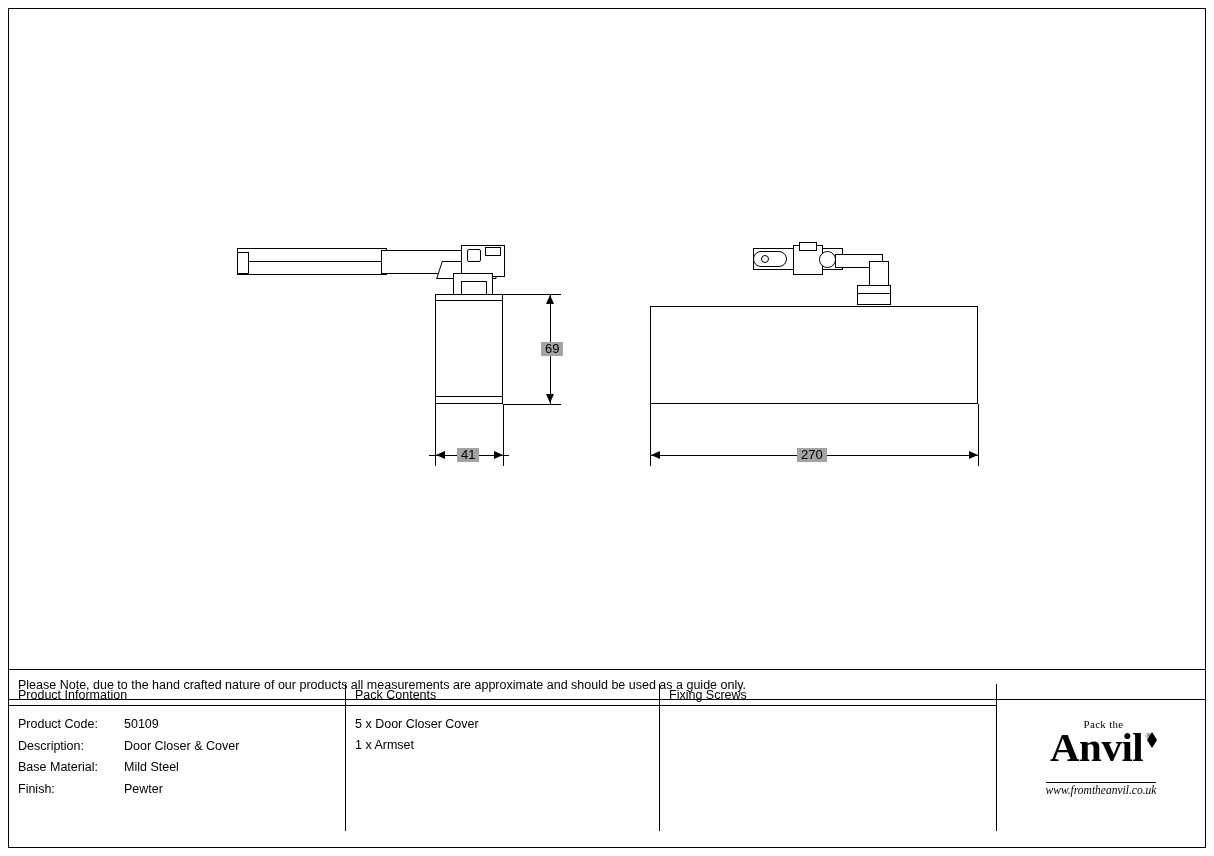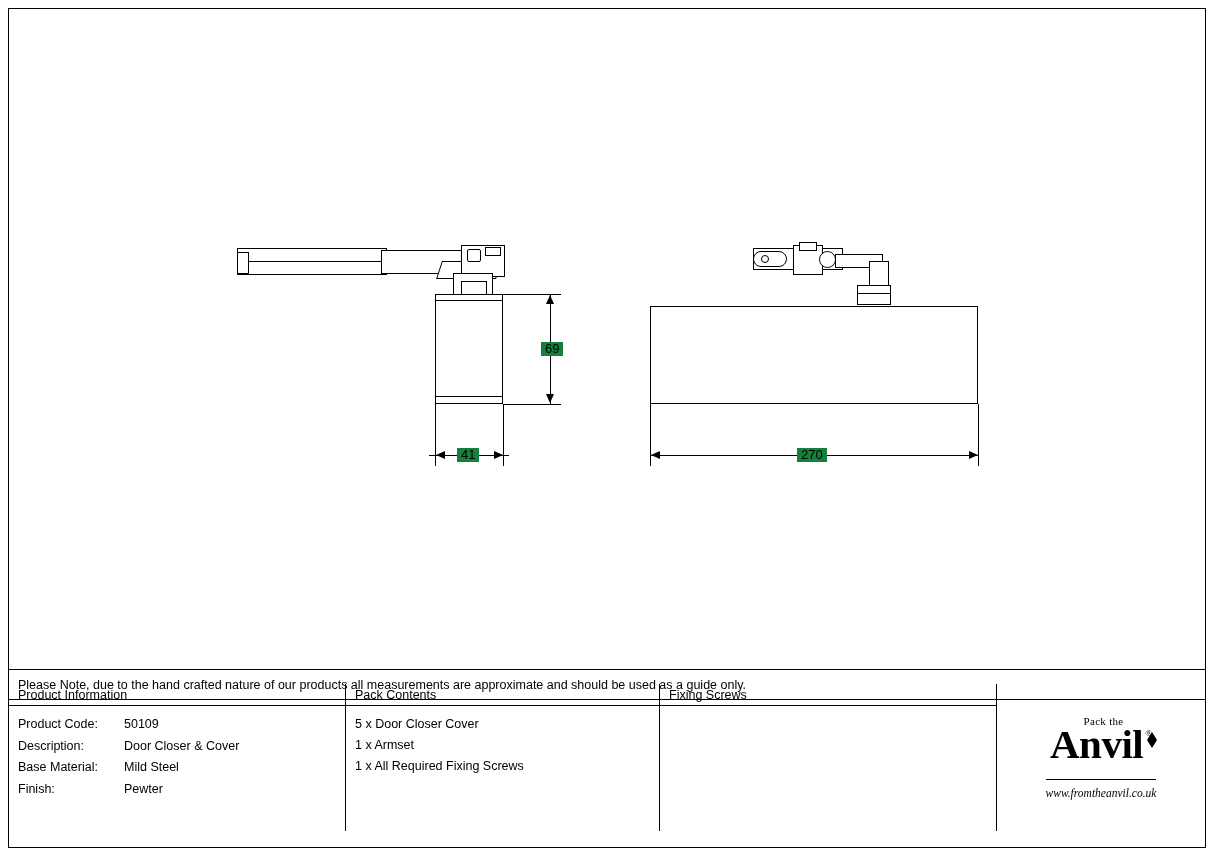--- a/index.html
+++ b/index.html
@@ -181,21 +181,21 @@
     border-right: 9px solid #000;
   }
   .arr-right {
     border-top: 4px solid transparent;
     border-bottom: 4px solid transparent;
     border-left: 9px solid #000;
   }
   .dimtext {
     position: absolute;
     font-size: 13px;
-    background: #15803d;
+    background: #a3a3a3;
     padding: 0 4px;
     line-height: 14px;
   }
 
   
   .note-row {
     position: absolute;
     left: 9px;
     top: 669px;
     width: 1196px;
@@ -283,21 +283,21 @@
     font-size: 9px;
     margin-top: 4px;
     margin-left: 2px;
   }
   .logo-url {
     font-family: "Liberation Serif", serif;
     font-style: italic;
     font-size: 11.5px;
     margin-top: 15px;
     border-top: 1.5px solid #000;
-    padding-top: 8px;
+    padding-top: 2px;
   }
   .logo-diamond {
     position: absolute;
     left: 150px;
     top: 48px;
     width: 0; height: 0;
     border-left: 5px solid transparent;
     border-right: 5px solid transparent;
     border-bottom: 8px solid #000;
   }
@@ -404,21 +404,20 @@
           <div class="info-value">Pewter</div>
         </div>
       </div>
     </div>
 
     <div class="col col-pack">
       <div class="col-head">Pack Contents</div>
       <div class="col-body">
         <div class="pack-line">5 x Door Closer Cover</div>
         <div class="pack-line">1 x Armset</div>
-        <div class="pack-line">1 x All Required Fixing Screws</div>
       </div>
     </div>
 
     <div class="col col-fix">
       <div class="col-head">Fixing Screws</div>
       <div class="col-body"></div>
     </div>
 
     <div class="col col-logo">
       <div class="logo-wrap">

